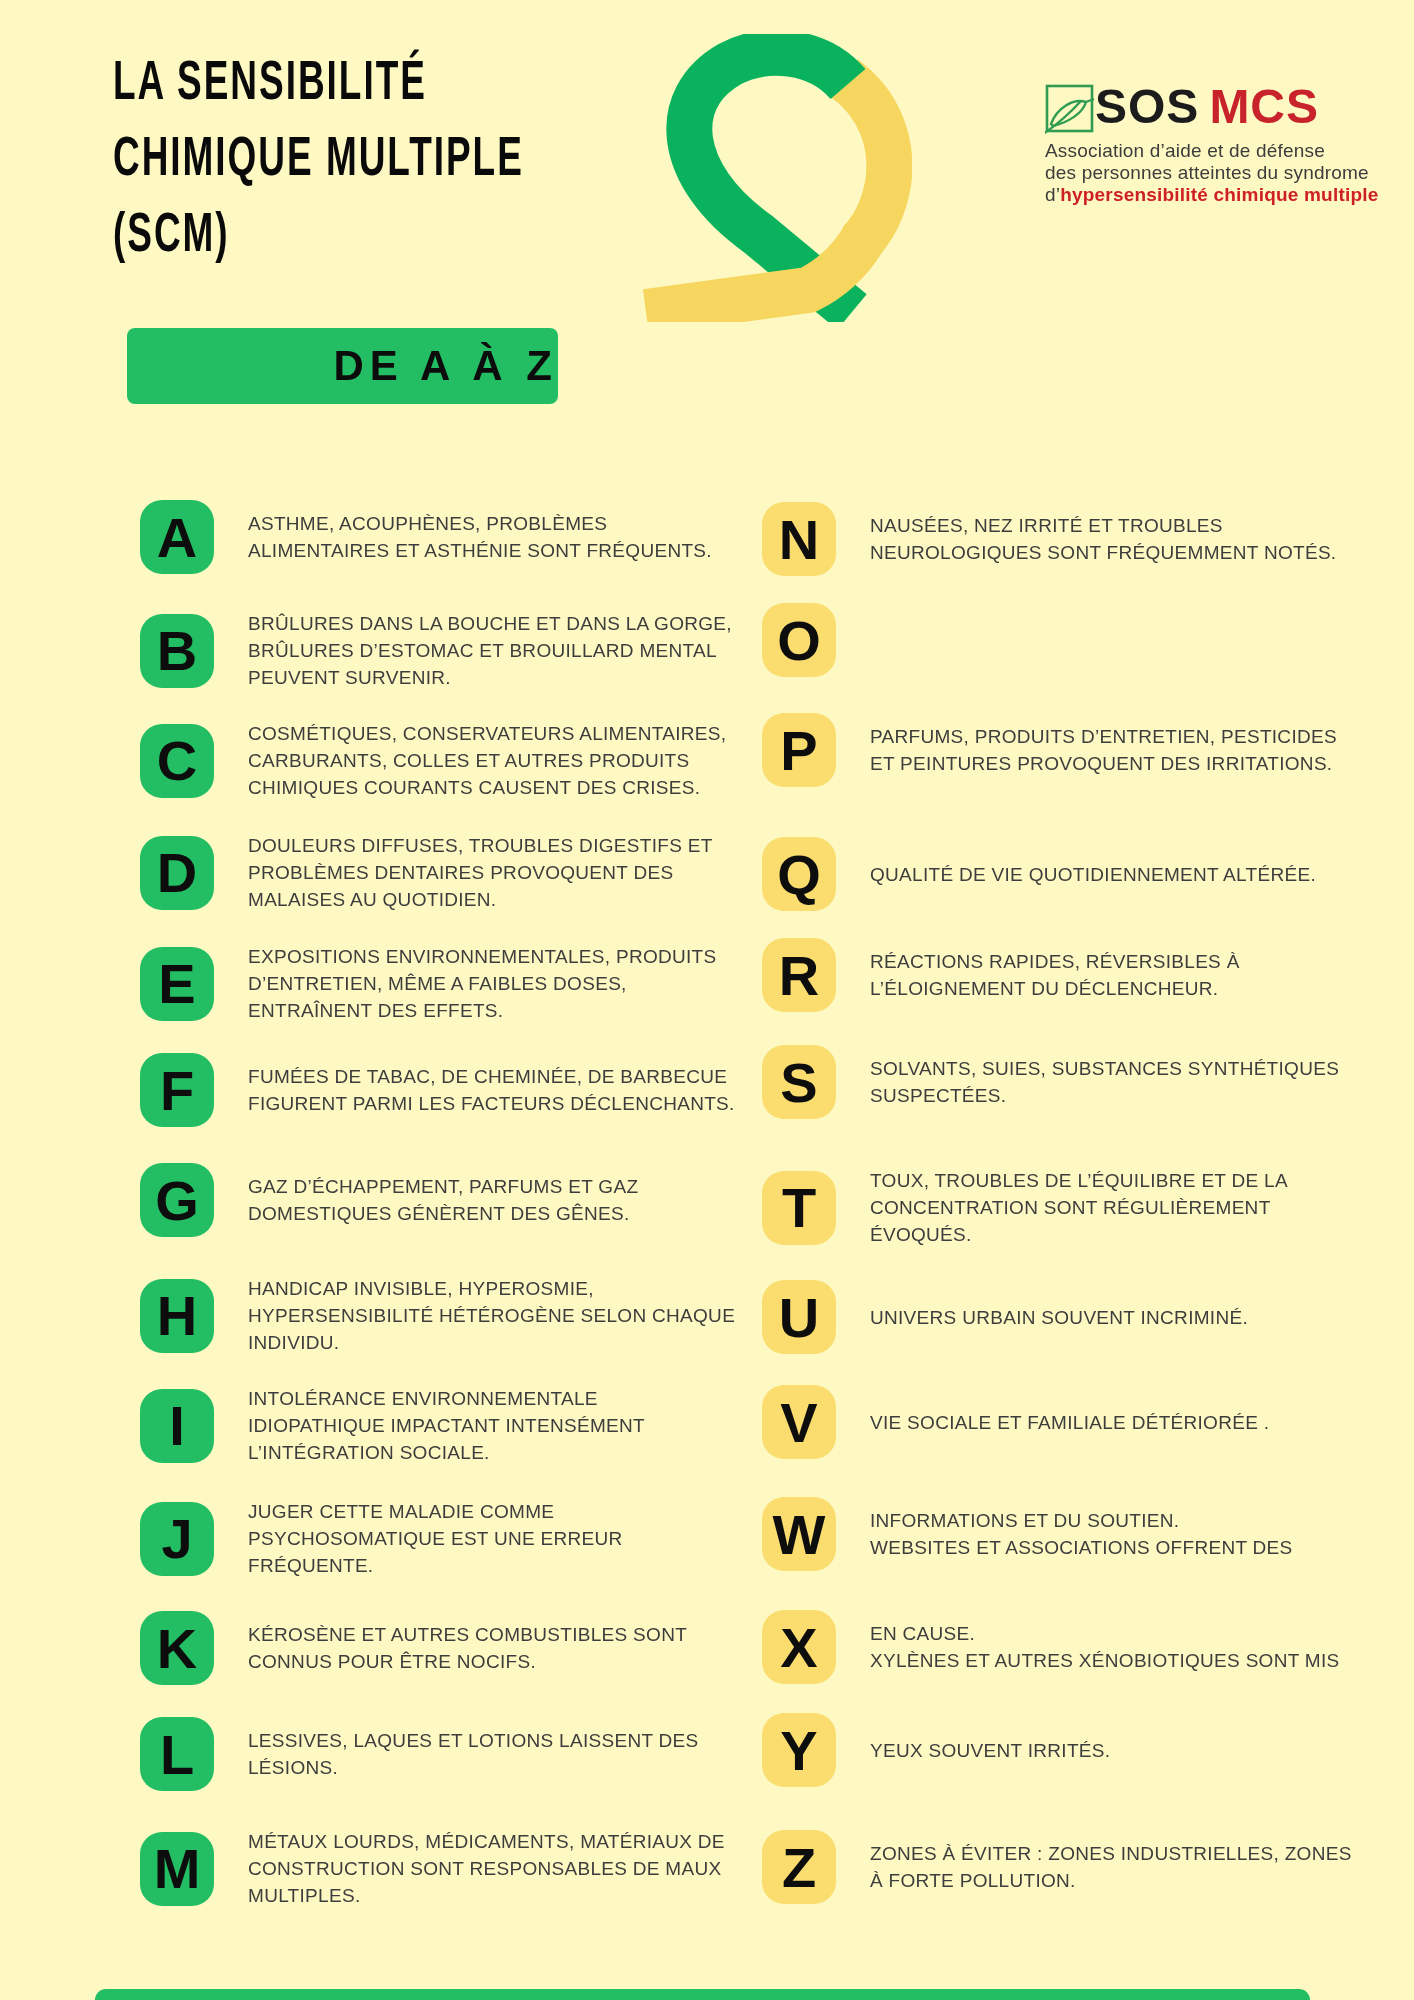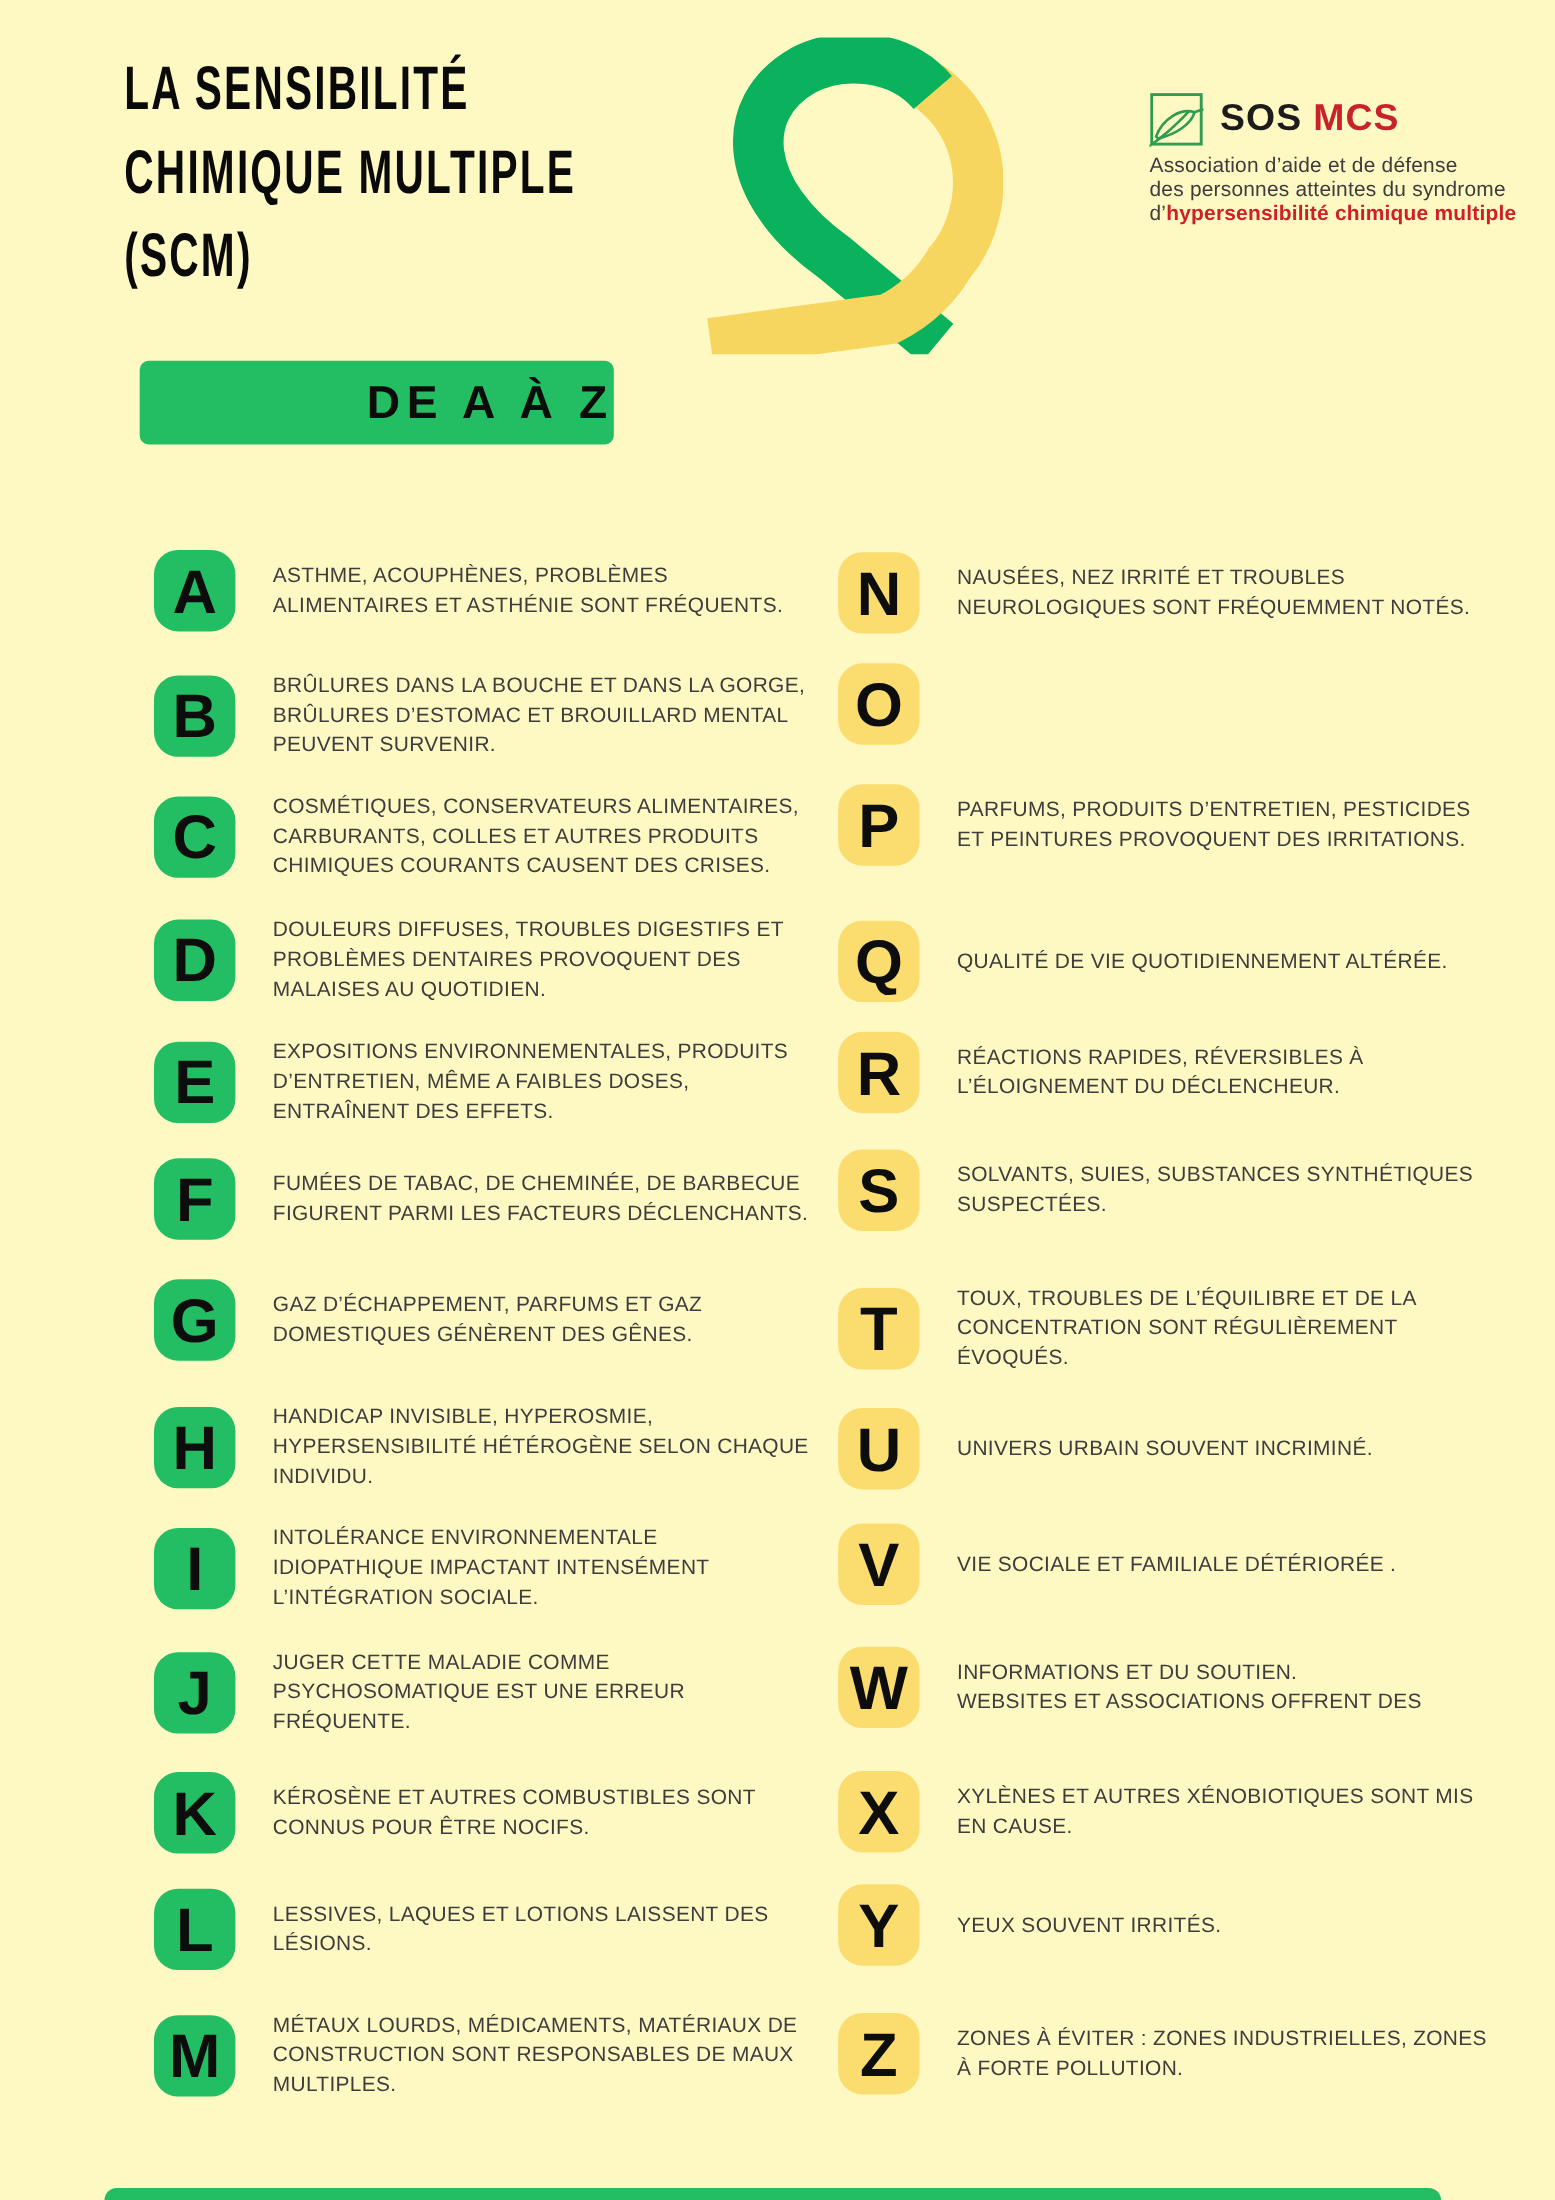--- a/index.html
+++ b/index.html
@@ -27,21 +27,21 @@
   }
   .az-badge span{
     font-size:42px;font-weight:bold;letter-spacing:6px;color:#0c0c0c;
   }
   
   .ribbon{position:absolute;left:612px;top:34px;}
   
   .logo{position:absolute;left:1045px;top:82px;width:340px;}
   .logo-top{display:flex;align-items:flex-start;}
   .logo-icon{width:50px;height:52px;flex:0 0 auto;}
-  .logo-name{margin-left:14px;font-size:34px;font-weight:bold;letter-spacing:1px;line-height:50px;white-space:nowrap;}
+  .logo-name{margin-left:0;font-size:48px;font-weight:bold;letter-spacing:1px;line-height:50px;white-space:nowrap;}
   .logo-name .sos{color:#1c1c1c;}
   .logo-name .mcs{color:#c8232c;margin-left:10px;}
   .logo-tagline{margin-top:6px;font-size:19px;line-height:22px;color:#3c3c3c;letter-spacing:0.2px;}
   .logo-tagline .hl{color:#ce2127;font-weight:bold;}
   
   .row{position:absolute;display:flex;align-items:center;gap:34px;}
   .row.col-left{left:140px;}
   .row.col-right{left:762px;}
   .letter-badge{
     width:74px;height:74px;border-radius:22px;flex:0 0 auto;
@@ -274,22 +274,22 @@
     <div class="letter-badge">W</div>
     <div class="entry-text">
       <div>INFORMATIONS ET DU SOUTIEN.</div>
         <div>WEBSITES ET ASSOCIATIONS OFFRENT DES</div>
         <div></div>
     </div>
   </div>
   <div class="row col-right" style="top:1610px">
     <div class="letter-badge">X</div>
     <div class="entry-text">
-      <div>XYLÈNES ET AUTRES XÉNOBIOTIQUES SONT MIS</div>
-        <div>EN CAUSE.</div>
+      <div>EN CAUSE.</div>
+        <div>XYLÈNES ET AUTRES XÉNOBIOTIQUES SONT MIS</div>
         <div></div>
     </div>
   </div>
   <div class="row col-right" style="top:1713px">
     <div class="letter-badge">Y</div>
     <div class="entry-text">
       <div>YEUX SOUVENT IRRITÉS.</div>
         <div></div>
         <div></div>
     </div>

